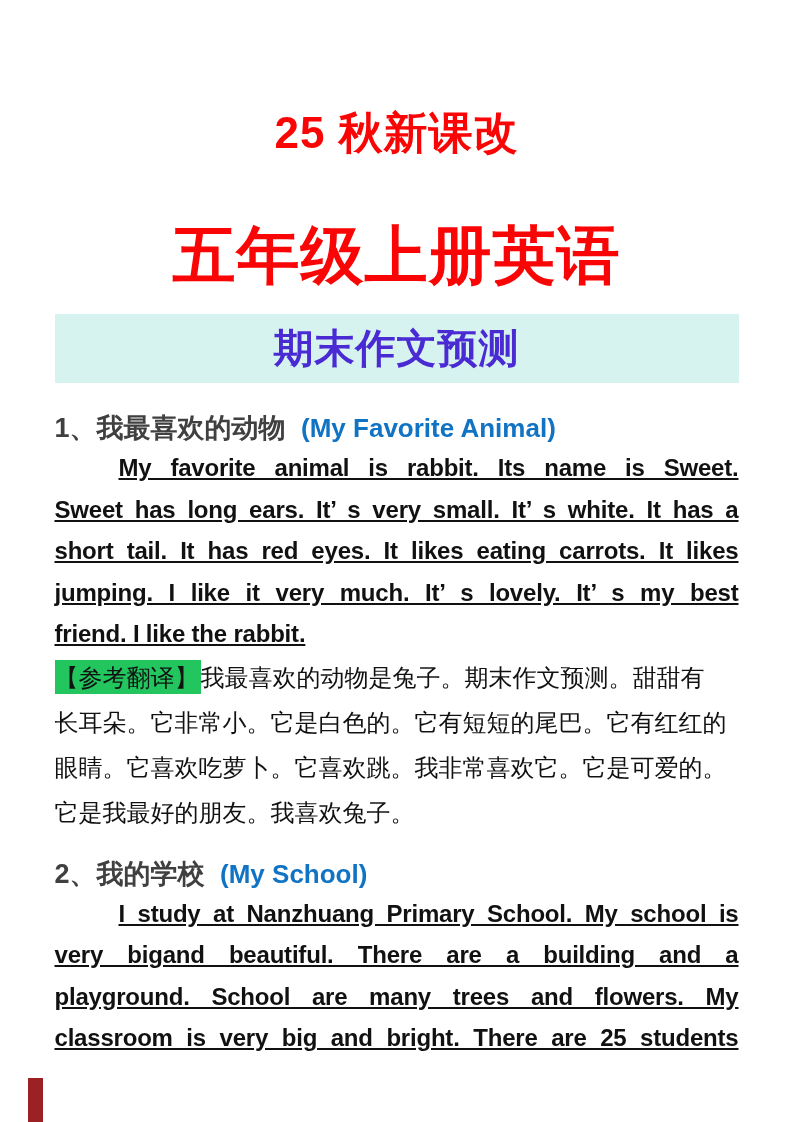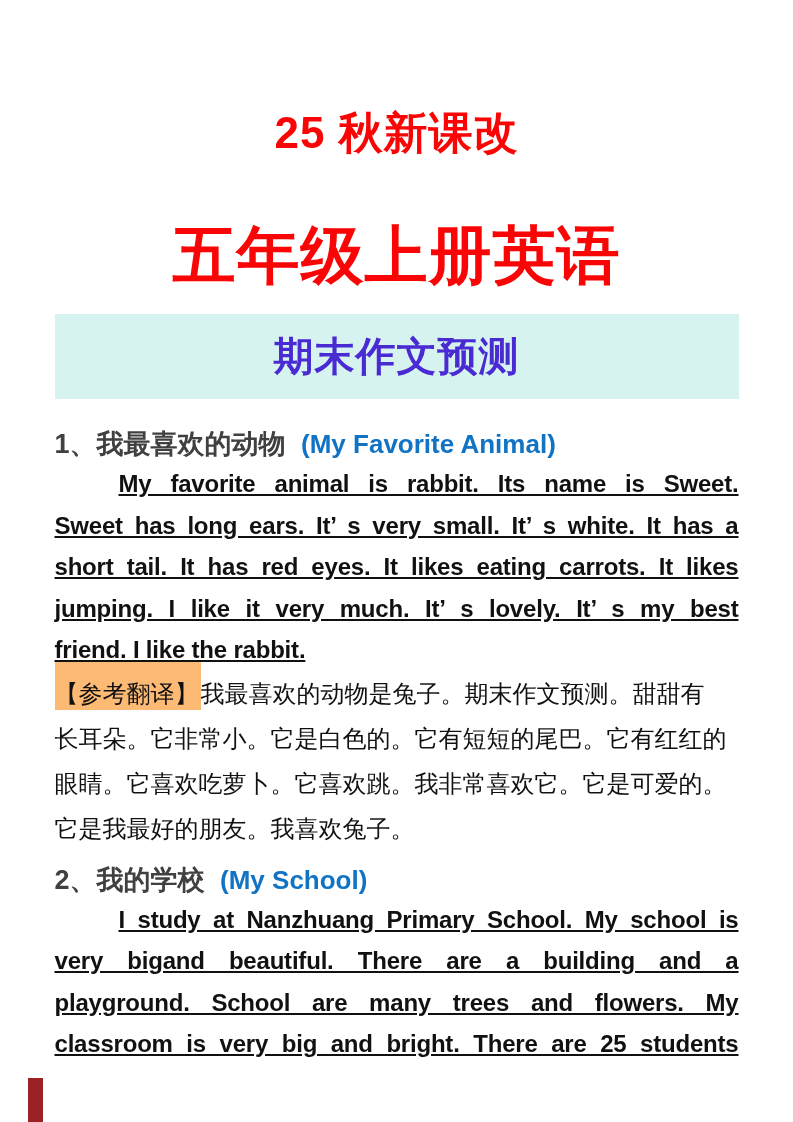--- a/index.html
+++ b/index.html
@@ -20,21 +20,21 @@
     color:#fa0505;
     font-weight:900;
     letter-spacing:1px;
   }
   .main-title.t1{padding-top:100px;font-size:44px;line-height:66px;}
   .main-title.t2{margin-top:54px;font-size:63px;line-height:70px;}
 
   
   .banner{
     margin-top:24px;
-    width:684px;height:85px;
+    width:684px;height:69px;
     margin-left:auto;margin-right:auto;
     background:#d6f3f0;
     display:flex;align-items:center;justify-content:center;
   }
   .banner-text{
     color:#4a2bd3;
     font-size:40px;
     font-weight:800;
     letter-spacing:1px;
   }
@@ -42,21 +42,21 @@
   
   .sec-heading{
     font-size:27px;
     font-weight:800;
     line-height:38px;
     white-space:nowrap;
   }
   .sec-heading .cn{color:#404040;}
   .sec-heading .en{color:#1173c4;margin-left:8px;font-size:26px;}
   .sec1-heading{margin-top:26px;}
-  .sec2-heading{margin-top:10px;}
+  .sec2-heading{margin-top:20px;}
 
   
   .essay-line{
     color:#111111;
     font-size:24px;
     font-weight:700;
     line-height:41.5px;
     text-align:justify;
     text-align-last:justify;
     letter-spacing:-0.2px;
@@ -67,22 +67,22 @@
 
   
   .trans-line{
     color:#111111;
     font-size:24px;
     font-weight:400;
     line-height:45px;
     white-space:nowrap;
   }
   .hl-tag{
-    background:#fdba74;
-    padding:18px 2px 3px 0;
+    background:#22c55e;
+    padding:4px 2px 3px 0;
   }
 
   
   .corner-mark{
     position:absolute;
     left:28px;
     top:1078px;
     width:15px;
     height:44px;
     background:#9b2125;

